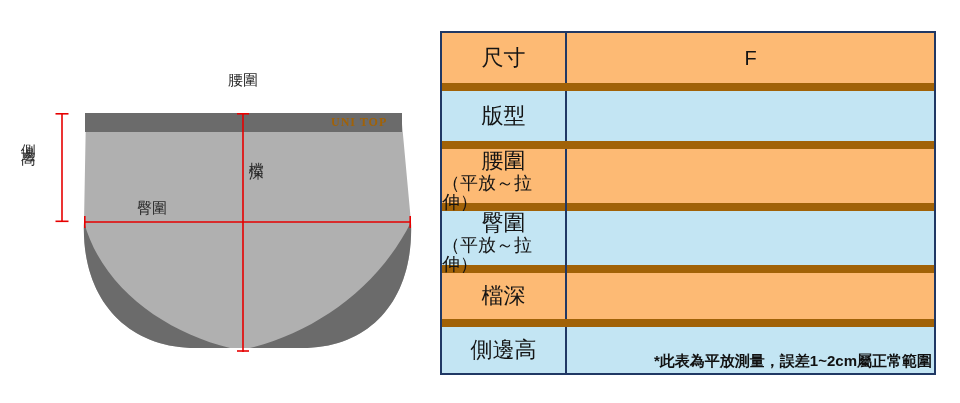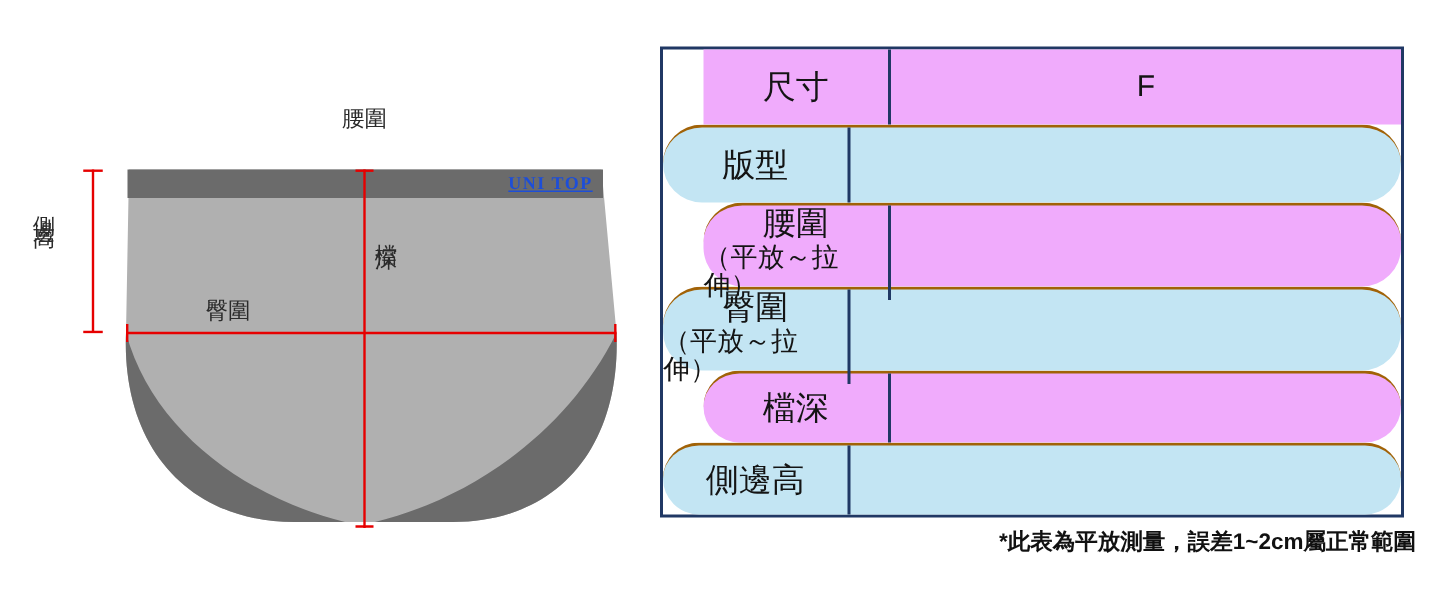--- a/index.html
+++ b/index.html
@@ -11,49 +11,48 @@
   .stage{position:absolute;left:0;top:0;width:960px;height:403px;}
 
   
   .diagram{position:absolute;left:0;top:0;width:440px;height:403px;}
   .diagram svg{position:absolute;left:0;top:0;}
   .dlabel{position:absolute;color:#2b2b2b;font-size:15px;line-height:1.15;}
   .vert{writing-mode:vertical-rl;text-orientation:upright;letter-spacing:3px;}
   .brand{
     position:absolute;left:331px;top:115px;width:72px;
     font-family:"Liberation Serif","DejaVu Serif",serif;
-    font-weight:bold;font-size:12px;letter-spacing:1px;color:#1d4ed8;
-    text-align:center;
-    text-decoration:underline;
+    font-weight:bold;font-size:12px;letter-spacing:1px;color:#a16207;
+    text-align:left;
   }
 
   
   .size-table{
     position:absolute;left:440px;top:31px;width:492px;
     border:2px solid #203864;background:#fff;
   }
   .trow{display:grid;grid-template-columns:125px 1fr;}
-  .trow + .trow{border-top:2px solid #a16207;border-radius:26px;}
-  .row-orange{background:#f0abfc;margin-left:27px;}
+  .trow + .trow{border-top:8px solid #a16207;}
+  .row-orange{background:#fdba74;}
   .row-blue{background:#c3e5f3;}
   .r0,.r1{height:50px;}
   .r2,.r3{height:54px;}
   .r4,.r5{height:46px;}
   .tlabel{
     display:flex;flex-direction:column;align-items:center;justify-content:center;
     border-right:2px solid #203864;font-size:22px;color:#141414;
     line-height:1.05;
   }
   .tlabel .sub{font-size:18px;margin-top:2px;}
   .tvalue{
     display:flex;align-items:center;justify-content:center;
     font-size:20px;color:#141414;
   }
   .footnote{
-    position:absolute;left:452px;top:352px;width:492px;
+    position:absolute;left:440px;top:352px;width:492px;
     text-align:right;font-size:15px;font-weight:bold;color:#111;
   }
 </style>
 </head>
 <body>
 
 <div class="stage">
 
   <div class="diagram">
     <svg width="440" height="403" viewBox="0 0 440 403">

